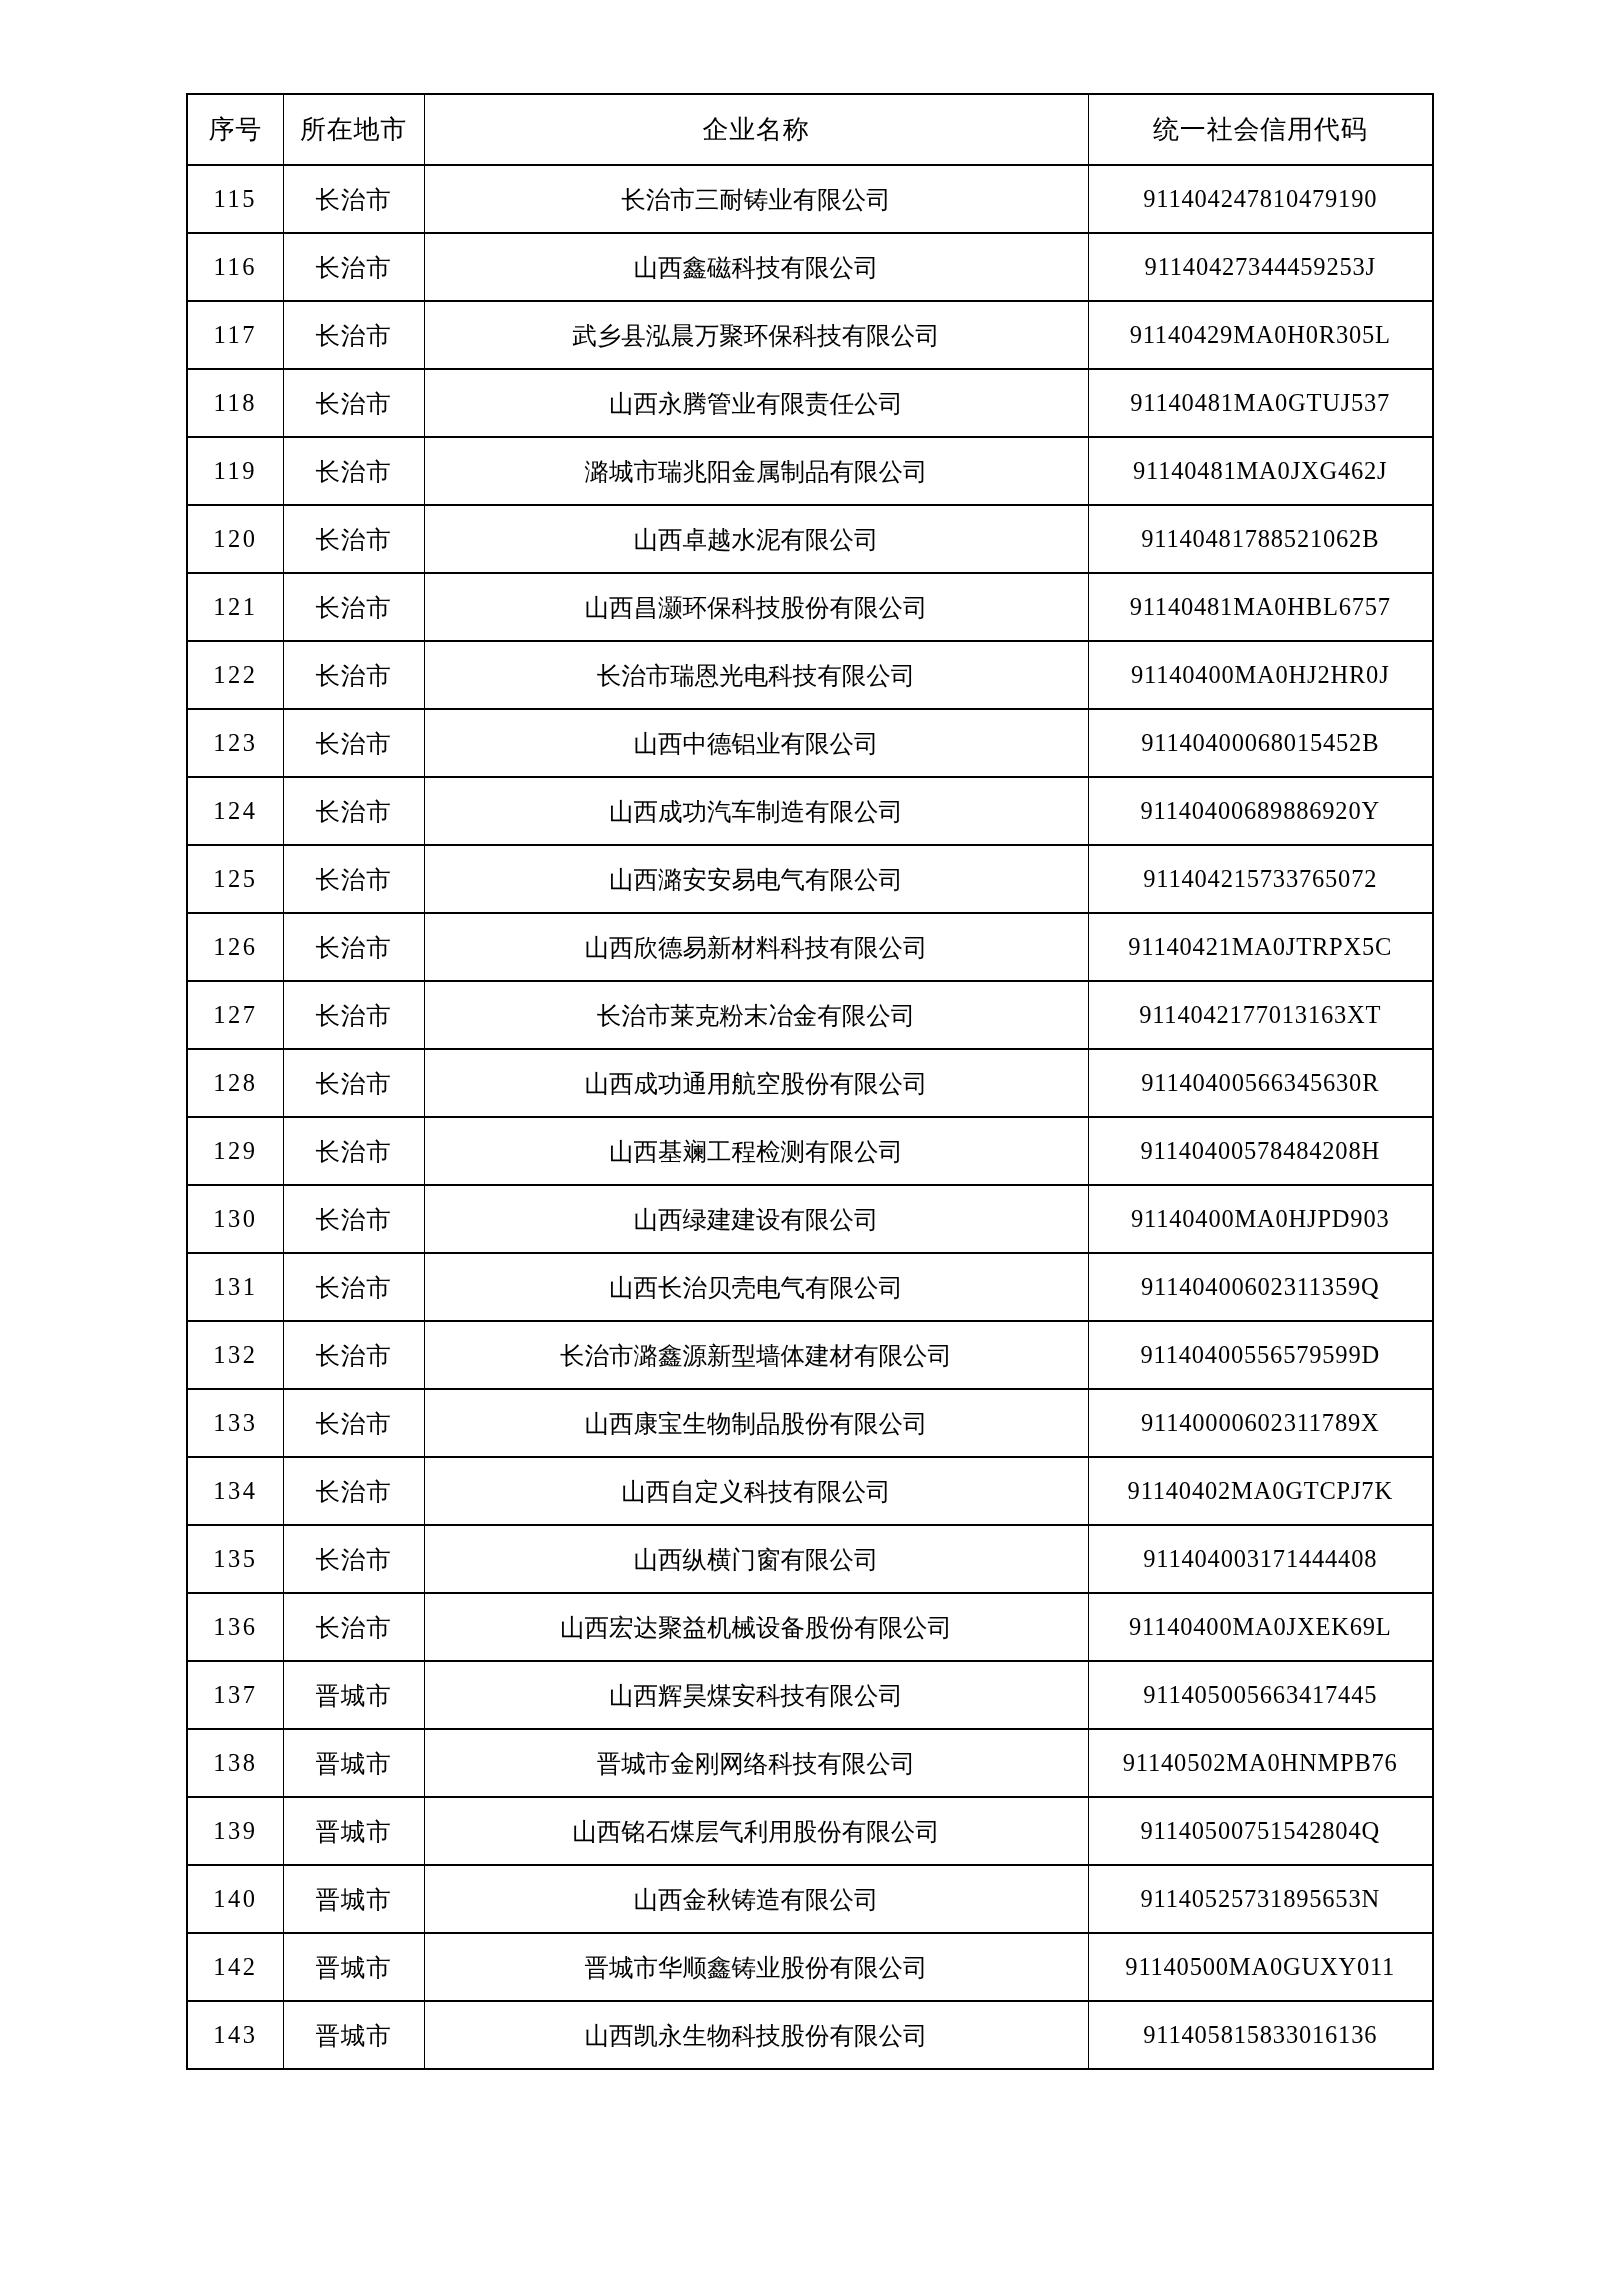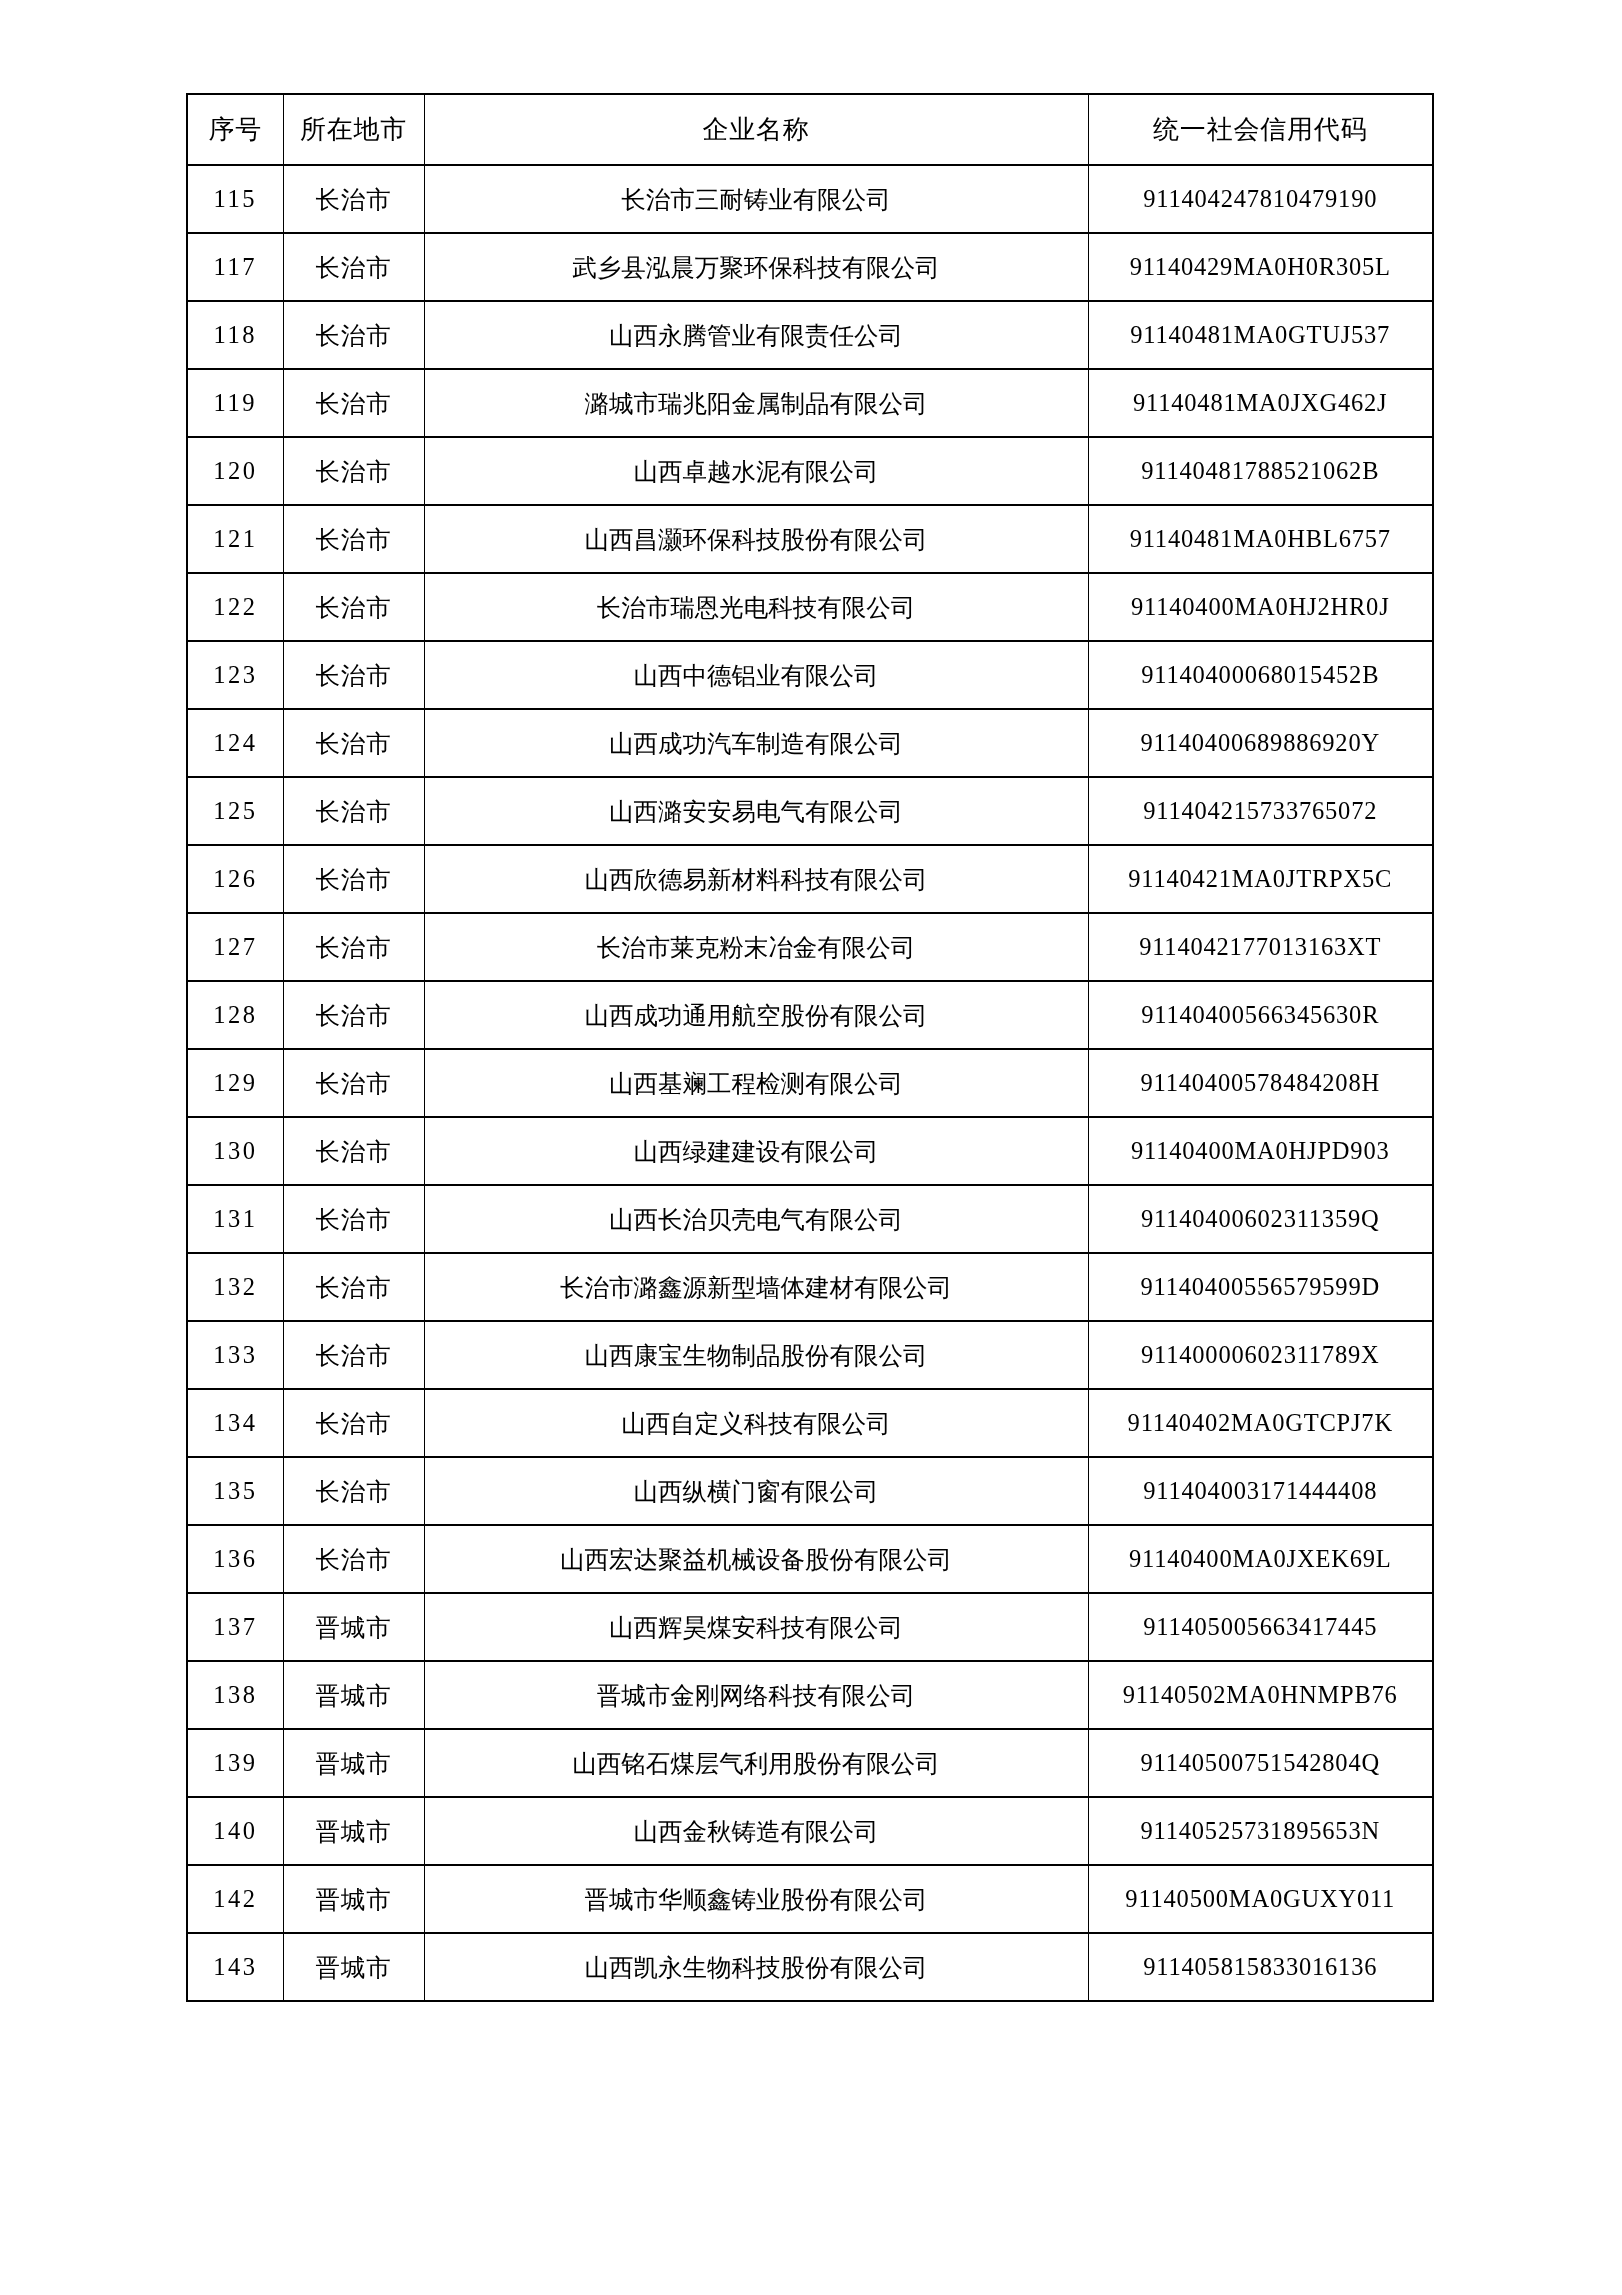--- a/index.html
+++ b/index.html
@@ -98,20 +98,26 @@
       </tr>
     </thead>
     <tbody id="table-body">
   <tr>
     <td class="col-no">115</td>
     <td class="col-city">长治市</td>
     <td class="col-company">长治市三耐铸业有限公司</td>
     <td class="col-code">911404247810479190</td>
   </tr>
 
+  <tr>
+    <td class="col-no">116</td>
+    <td class="col-city">长治市</td>
+    <td class="col-company">山西鑫磁科技有限公司</td>
+    <td class="col-code">91140427344459253J</td>
+  </tr>
 
   <tr>
     <td class="col-no">117</td>
     <td class="col-city">长治市</td>
     <td class="col-company">武乡县泓晨万聚环保科技有限公司</td>
     <td class="col-code">91140429MA0H0R305L</td>
   </tr>
 
   <tr>
     <td class="col-no">118</td>

